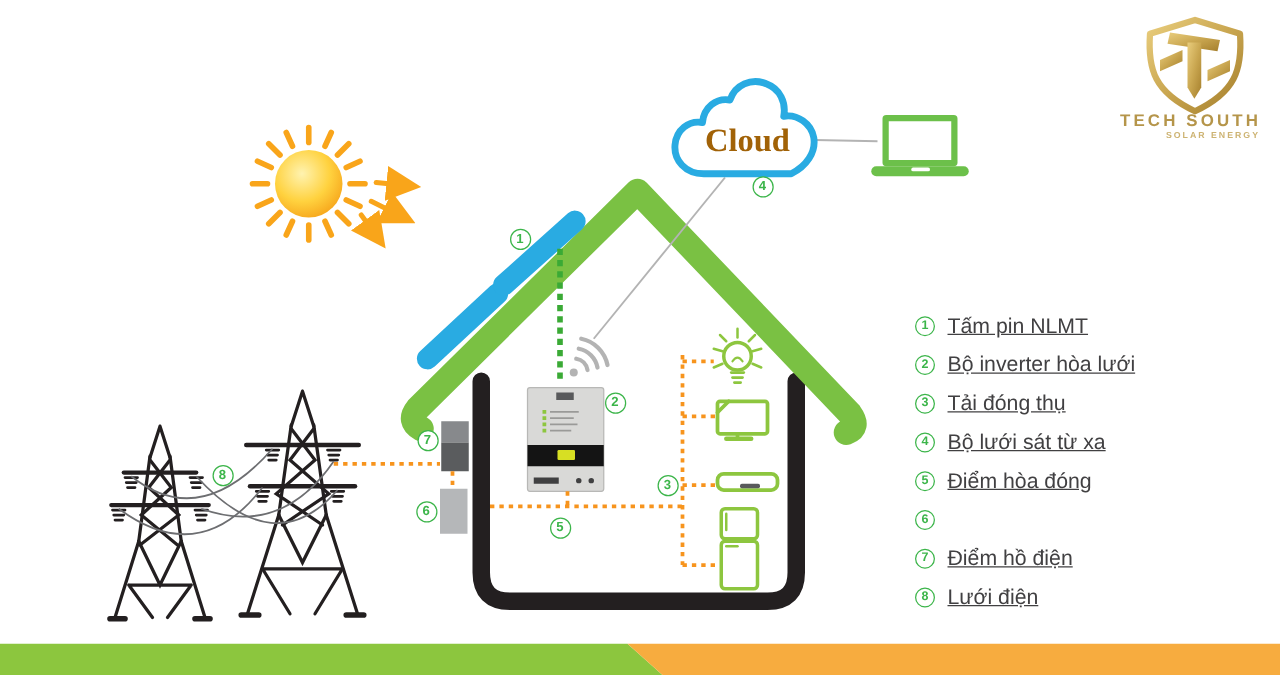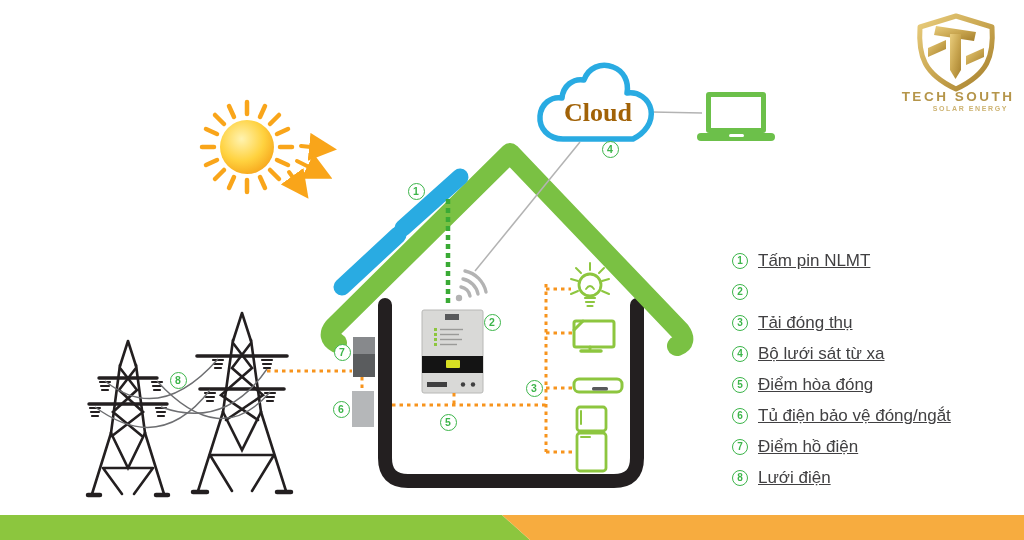--- a/index.html
+++ b/index.html
@@ -27,21 +27,21 @@
   .legend{position:absolute;left:732px;top:252px;width:285px;}
   .legend-row{display:flex;align-items:center;height:17px;margin-bottom:14px;}
   .lnum{
     flex:0 0 16px;width:16px;height:16px;border:1.5px solid #3cb54a;border-radius:50%;
     color:#3cb54a;font-size:10px;font-weight:bold;line-height:13px;text-align:center;
     box-sizing:border-box;margin-right:10px;
   }
   .llabel{font-size:17px;color:#414042;white-space:nowrap;text-decoration:underline;}
   
   .logo-title{
-    position:absolute;left:896px;top:89px;width:124px;text-align:center;
+    position:absolute;left:896px;top:89px;width:124px;text-align:left;
     font-size:13.5px;font-weight:bold;letter-spacing:2.5px;color:#b5954a;white-space:nowrap;
   }
   .logo-tagline{
     position:absolute;left:896px;top:105px;width:112px;text-align:right;
     font-size:7px;font-weight:bold;letter-spacing:1.6px;color:#cdb372;white-space:nowrap;
   }
 </style>
 </head>
 <body>
 
@@ -266,36 +266,36 @@
   <span class="marker m7">7</span>
   <span class="marker m8">8</span>
 
   <div class="legend">
     <div class="legend-row">
       <span class="lnum">1</span>
       <span class="llabel">Tấm pin NLMT</span>
     </div>
     <div class="legend-row">
       <span class="lnum">2</span>
+      <span class="llabel">Bộ inverter hòa lưới</span>
     </div>
     <div class="legend-row">
       <span class="lnum">3</span>
       <span class="llabel">Tải đóng thụ</span>
     </div>
     <div class="legend-row">
       <span class="lnum">4</span>
       <span class="llabel">Bộ lưới sát từ xa</span>
     </div>
     <div class="legend-row">
       <span class="lnum">5</span>
       <span class="llabel">Điểm hòa đóng</span>
     </div>
     <div class="legend-row">
       <span class="lnum">6</span>
-      <span class="llabel">Tủ điện bảo vệ đóng/ngắt</span>
     </div>
     <div class="legend-row">
       <span class="lnum">7</span>
       <span class="llabel">Điểm hồ điện</span>
     </div>
     <div class="legend-row">
       <span class="lnum">8</span>
       <span class="llabel">Lưới điện</span>
     </div>
   </div>

